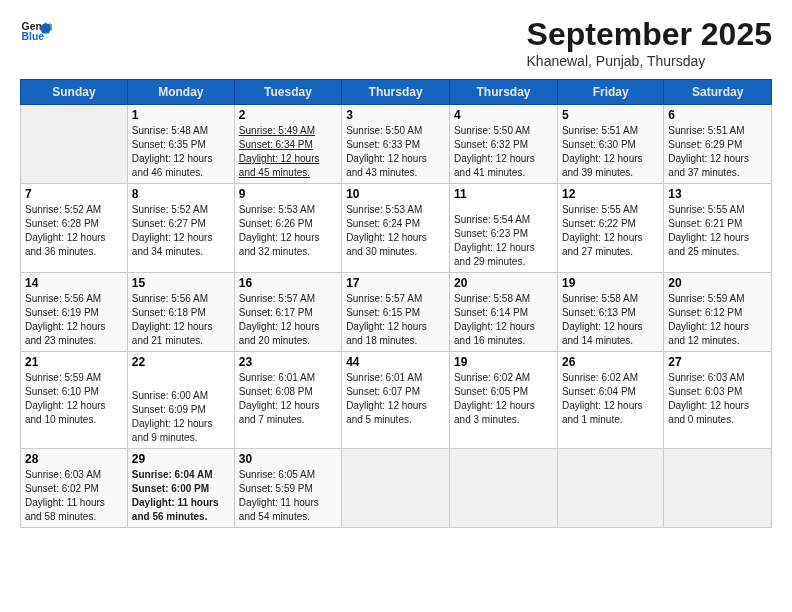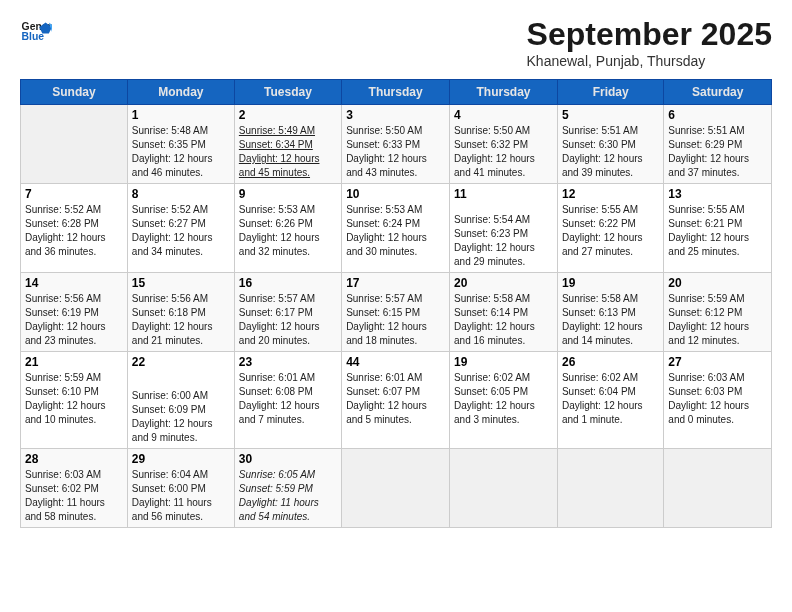--- a/index.html
+++ b/index.html
@@ -319,28 +319,28 @@
         <tr>
           <td>
             <span class="day-num">28</span>
             <div class="day-info" style="white-space: pre-line;">Sunrise: 6:03 AM
 Sunset: 6:02 PM
 Daylight: 11 hours
 and 58 minutes.</div>
           </td>
           <td>
             <span class="day-num">29</span>
-            <div class="day-info" style="white-space: pre-line;">Sunrise: 6:04 AM
+            <div class="day-info" style="white-space: pre-line; font-weight: bold;">Sunrise: 6:04 AM
 Sunset: 6:00 PM
 Daylight: 11 hours
 and 56 minutes.</div>
           </td>
           <td>
             <span class="day-num">30</span>
-            <div class="day-info" style="white-space: pre-line; font-style: italic;">Sunrise: 6:05 AM
+            <div class="day-info" style="white-space: pre-line;">Sunrise: 6:05 AM
 Sunset: 5:59 PM
 Daylight: 11 hours
 and 54 minutes.</div>
           </td>
           <td class="empty-cell"></td>
           <td class="empty-cell"></td>
           <td class="empty-cell"></td>
           <td class="empty-cell"></td>
         </tr>
       </tbody>

